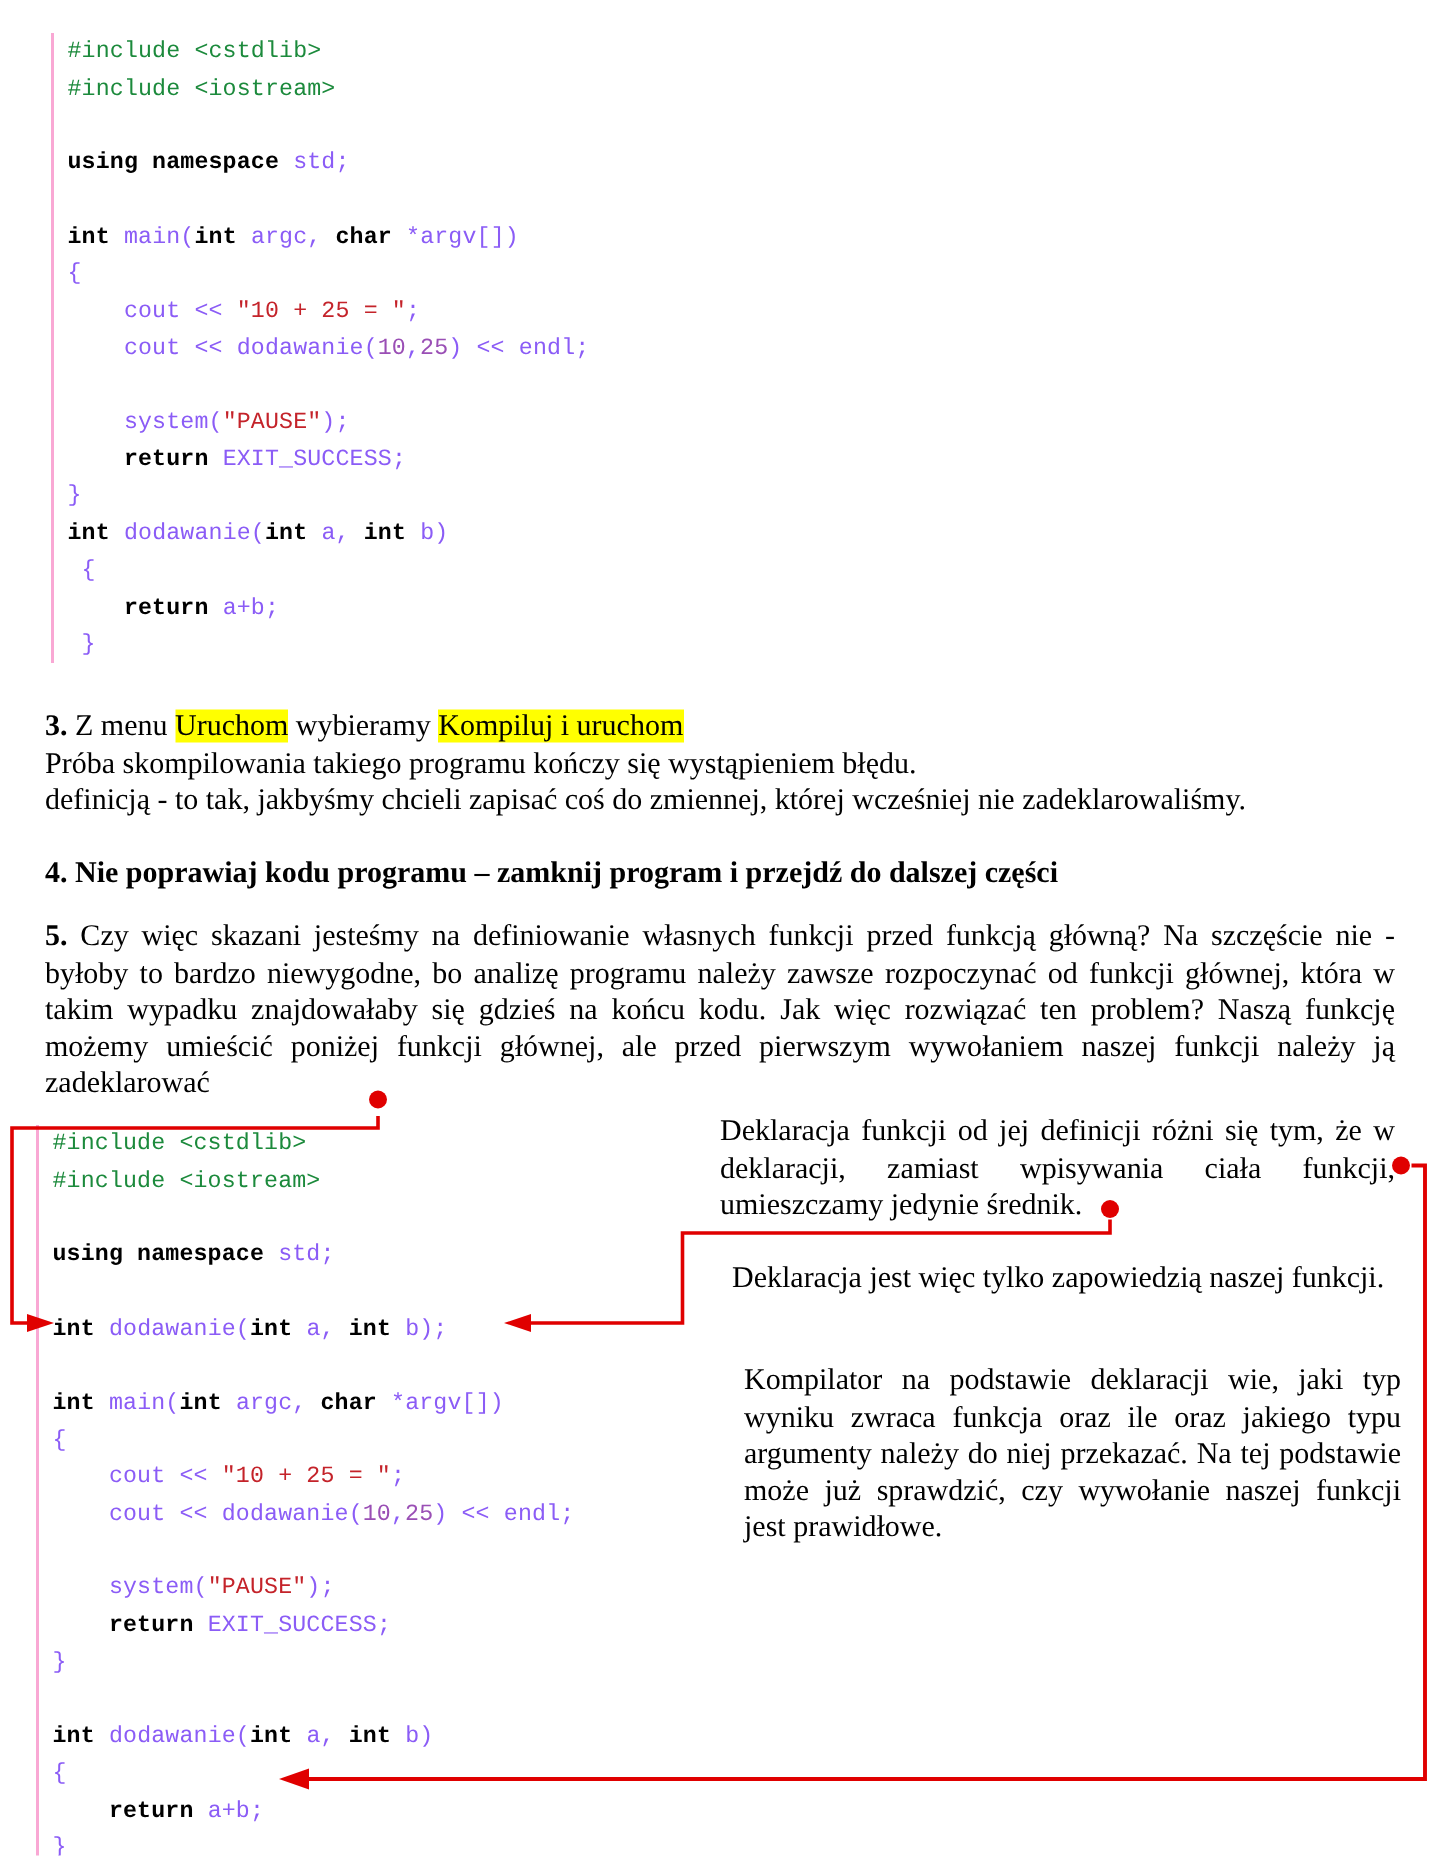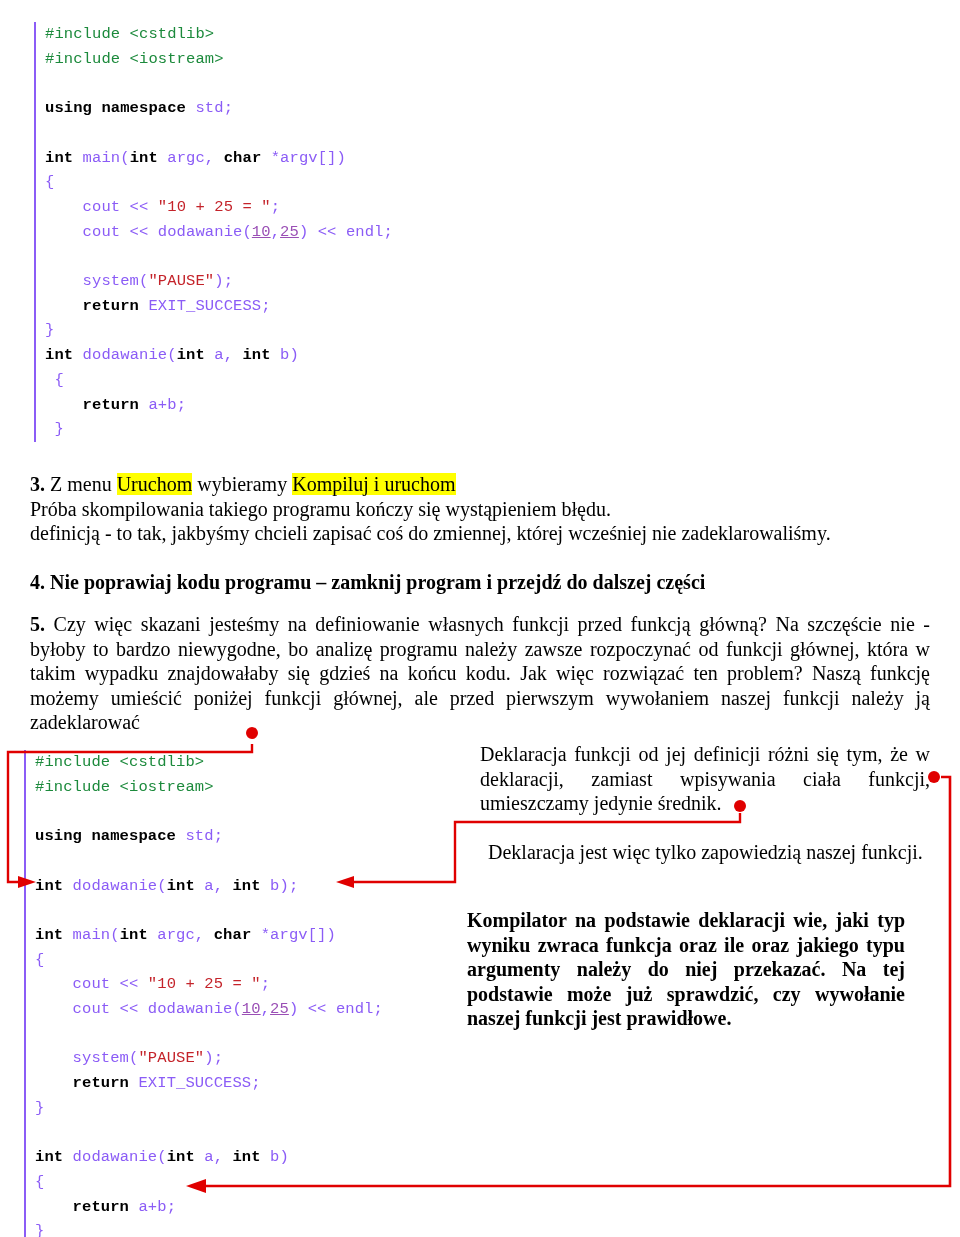--- a/index.html
+++ b/index.html
@@ -16,30 +16,30 @@
     overflow: hidden;
   }
 
   
   .code-block {
     position: absolute;
     font-family: "Liberation Mono", "DejaVu Sans Mono", monospace;
     font-size: 15.5px;
     line-height: 24.7px;
     white-space: pre;
-    border-left: 2px solid #8b5cf6;
+    border-left: 2px solid #f9a8d4;
     padding-left: 9px;
     letter-spacing: 0.1px;
     color: #1a1a1a;
   }
   .code-line { white-space: pre; min-height: 24.7px; }
   .k   { font-weight: bold; color: #000000; }   
   .pp  { color: #1c8a3c; }                      
   .str { color: #c4232a; }                      
-  .num { color: #9a4fb5; text-decoration: underline; }                      
+  .num { color: #9a4fb5; }                      
   .pl  { color: #8b5cf6; }                      
 
   #code-block-1 { left: 34px; top: 22px; }
   #code-block-2 { left: 24px; top: 750px; }
 
   
   .prose {
     position: absolute;
     font-family: "Liberation Serif", serif;
     font-size: 20px;
@@ -52,21 +52,21 @@
   #para-3 { left: 30px; top: 472px; width: 900px; }
   #para-3 .l1 { }
   .justify { text-align: justify; }
 
   #para-4 { left: 30px; top: 570px; width: 900px; font-weight: bold; }
 
   #para-5 { left: 30px; top: 612px; width: 900px; text-align: justify; }
 
   #note-1 { left: 480px; top: 742px; width: 450px; text-align: justify; }
   #note-2 { left: 480px; top: 840px; width: 450px; text-align: justify; }
-  #note-3 { left: 467px; top: 908px; width: 438px; text-align: justify; font-weight: bold; }
+  #note-3 { left: 496px; top: 908px; width: 438px; text-align: justify; }
 
   .note-indent { text-indent: 8px; }
 
   
   #annotation-layer {
     position: absolute;
     left: 0; top: 0;
     width: 960px; height: 1237px;
     pointer-events: none;
   }

